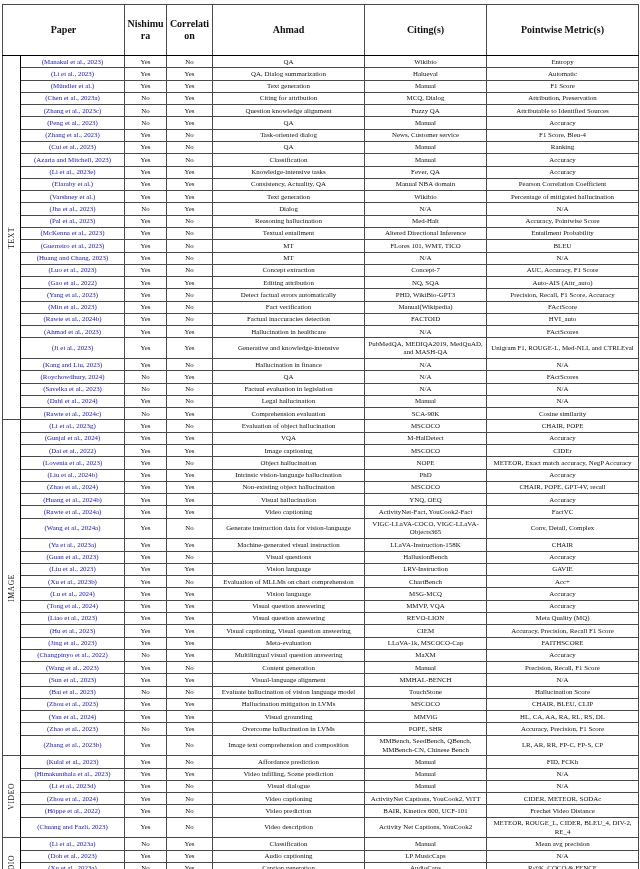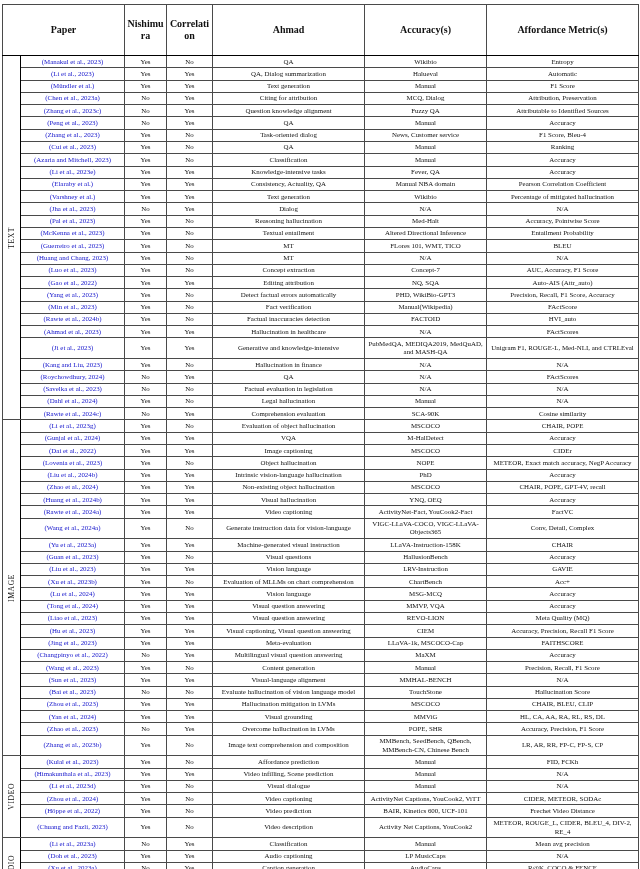--- a/index.html
+++ b/index.html
@@ -58,22 +58,22 @@
       <col style="width:152px">
       <col style="width:122px">
       <col style="width:152px">
     </colgroup>
     <thead>
       <tr>
         <th colspan="2">Paper</th>
         <th>Nishimura</th>
         <th>Correlation</th>
         <th>Ahmad</th>
-        <th>Accuracy(s)</th>
-        <th>Affordance Metric(s)</th>
+        <th>Citing(s)</th>
+        <th>Pointwise Metric(s)</th>
       </tr>
     </thead>
     <tbody>
         <tr>
           <td rowspan="29" class="mod-cell">
             <div class="vert">TEXT</div>
           </td>
           <td class="paper"><span class="cite">(Manakul et al., 2023)</span></td>
           <td class="det">Yes</td>
           <td class="mit">No</td>

